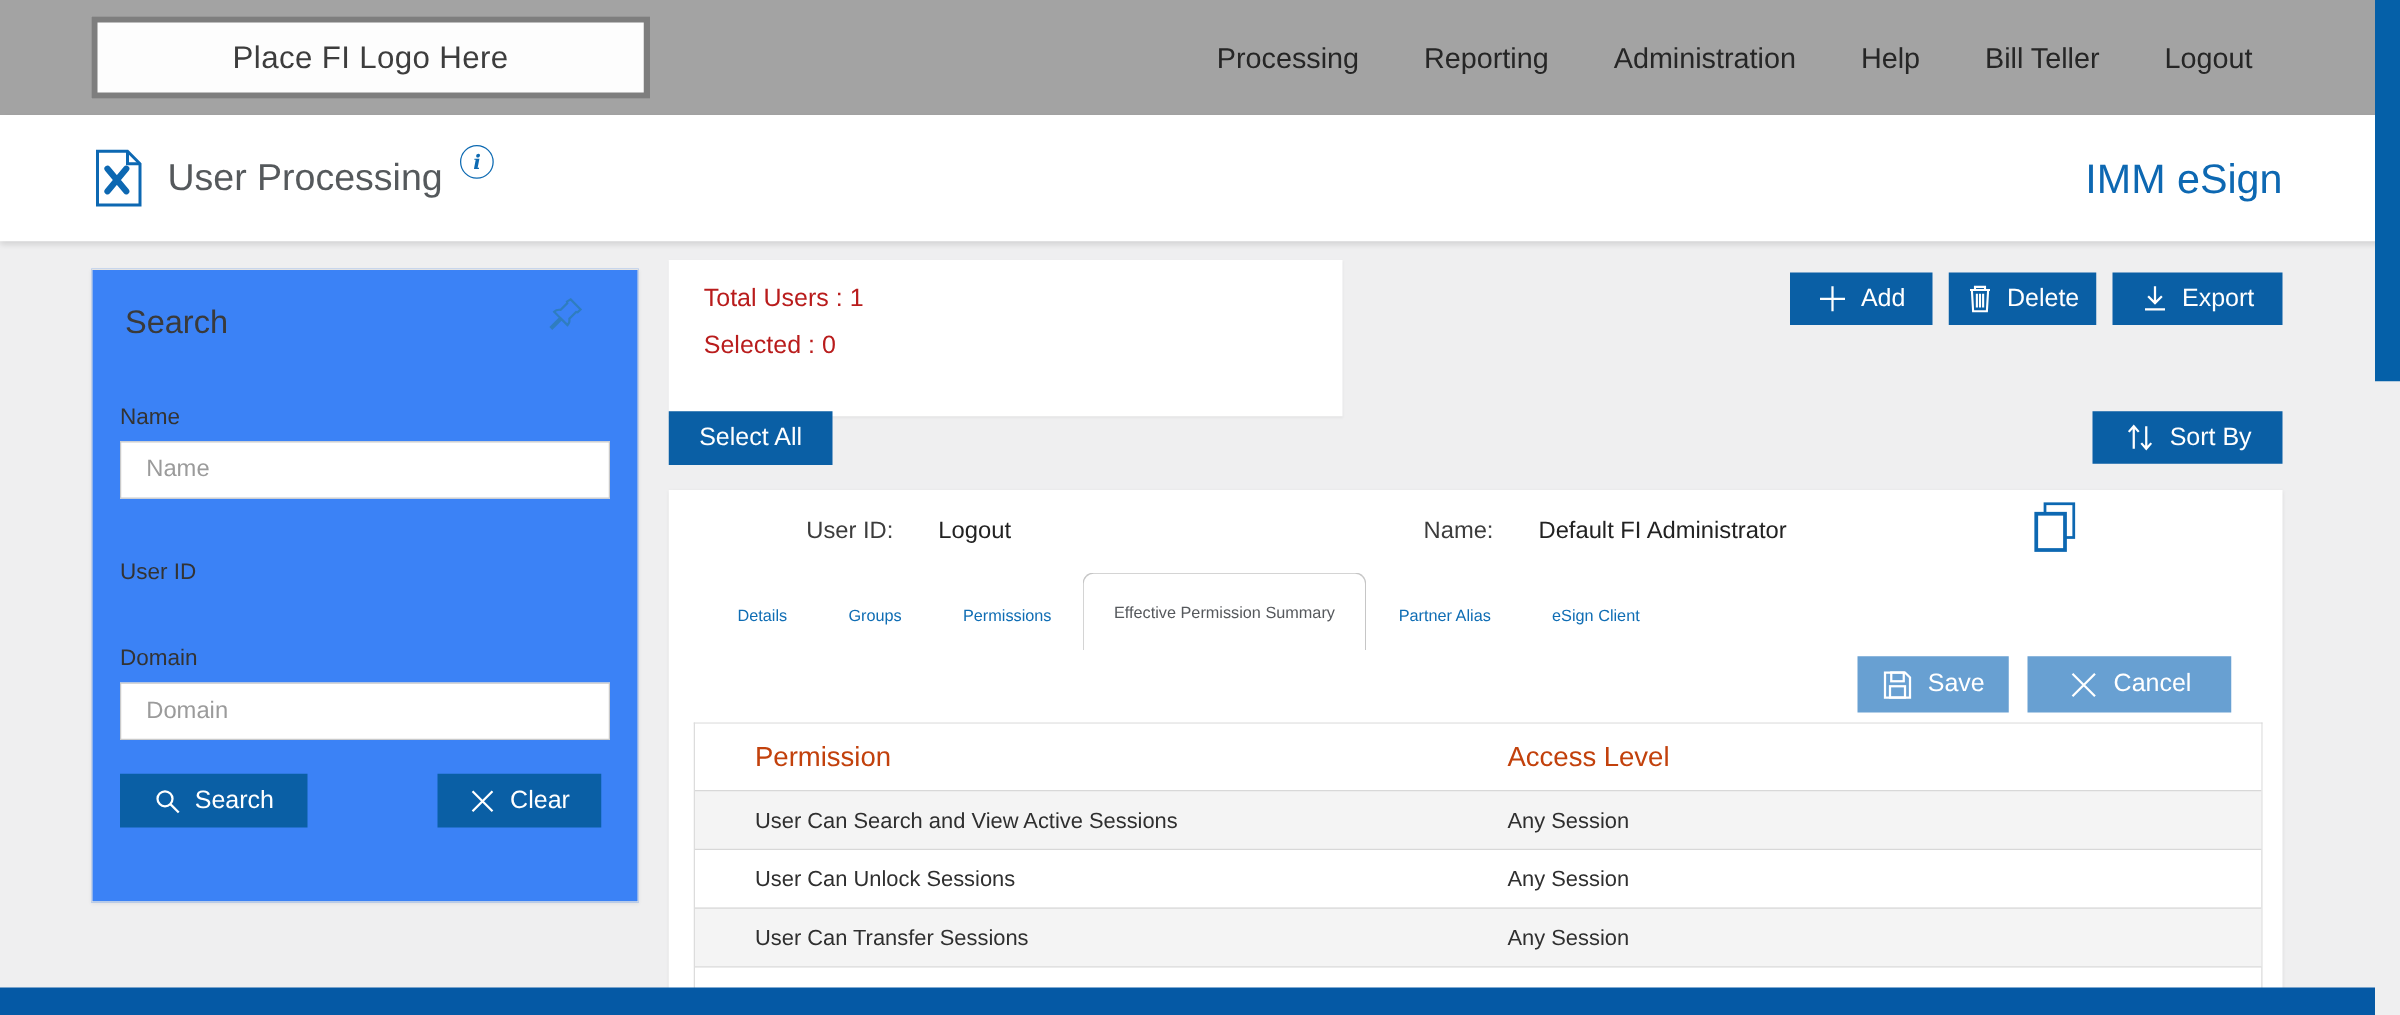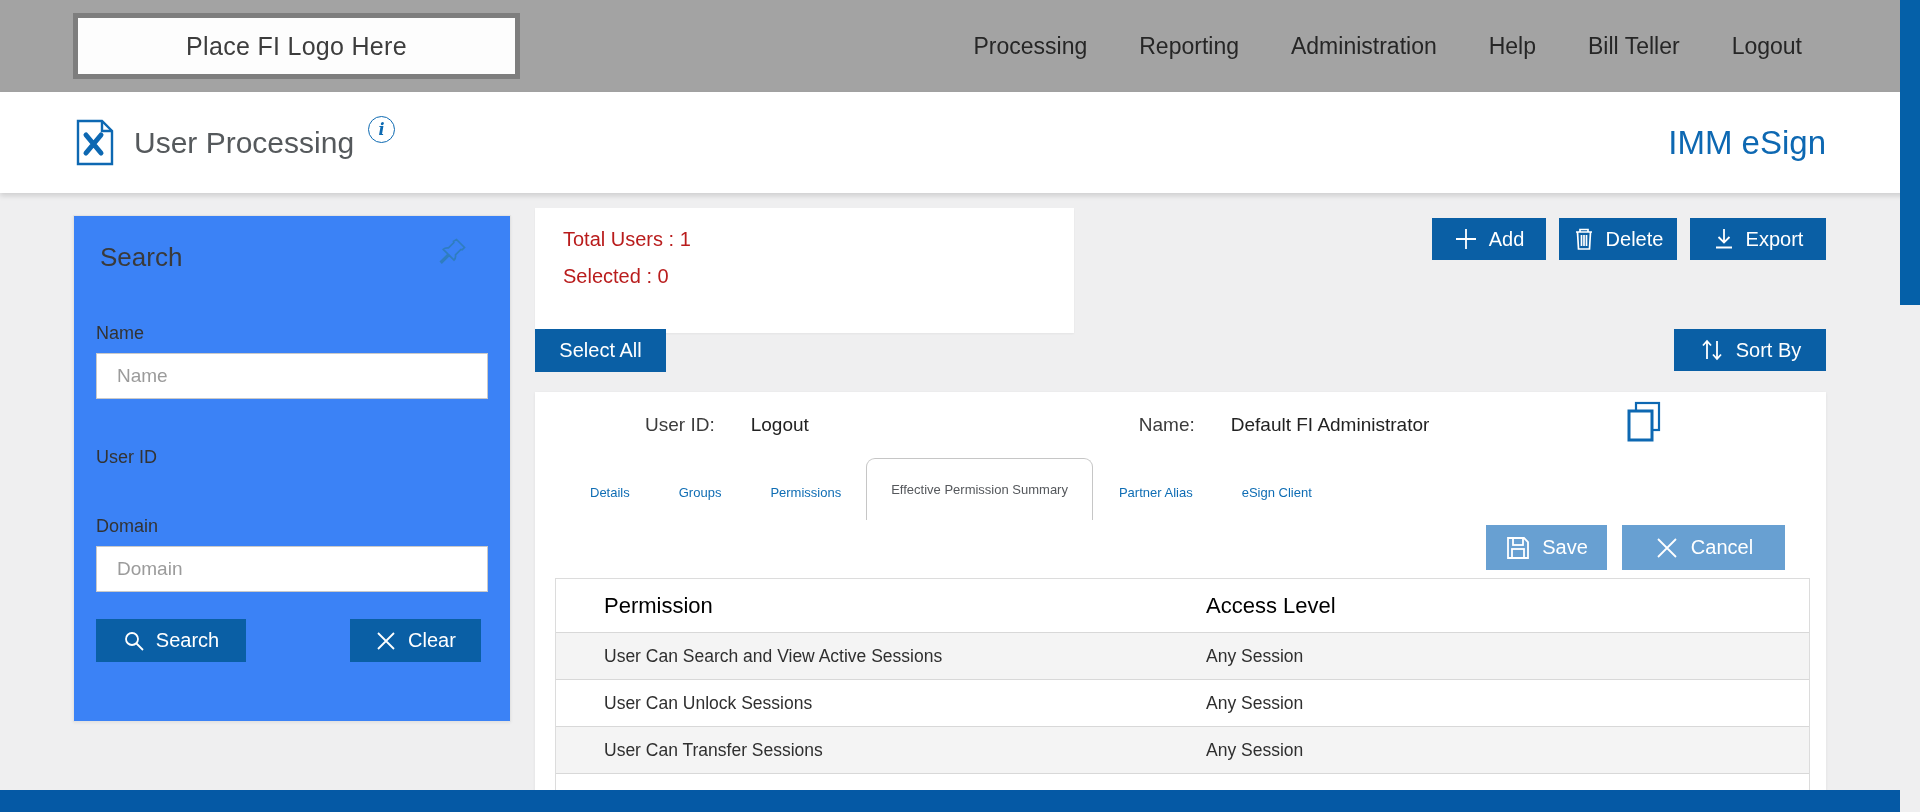--- a/index.html
+++ b/index.html
@@ -116,21 +116,21 @@
   }
   .save-row { display:flex; justify-content:flex-end; gap:15px; padding-right:41px; margin-top:5px; }
   .btn-save   { width:121px; height:45px; }
   .btn-cancel { width:163px; height:45px; }
 
   .perm-table { margin:8px 16px 0 20px; border:1px solid #dcdcdc; border-bottom:none; }
   .prow { display:flex; align-items:center; border-top:1px solid #d8d8d8; }
   .prow:first-child { border-top:none; }
   .prow .c1 { width:650px; padding-left:48px; }
   .prow .c2 { flex:1; }
-  .phead { height:53px; font-size:22px; color:#000000; background:#fff; }
+  .phead { height:53px; font-size:22px; color:#c2410c; background:#fff; }
   .pdata { height:47px; font-size:17.5px; color:#2f2f2f;align-items:center; }
   .pdata.alt { background:#f4f4f4; }
 
   
   .bottom-bar { position:absolute; left:0; bottom:0; width:1900px; height:22px; background:#0559a5; z-index:6; }
   .scroll-track { position:absolute; right:0; top:0; width:20px; height:812px; background:#efeff0; z-index:7; }
   .scroll-thumb { position:absolute; left:0; top:0; width:20px; height:305px; background:#0560a8; cursor:pointer; }
 </style>
 </head>
 <body>

